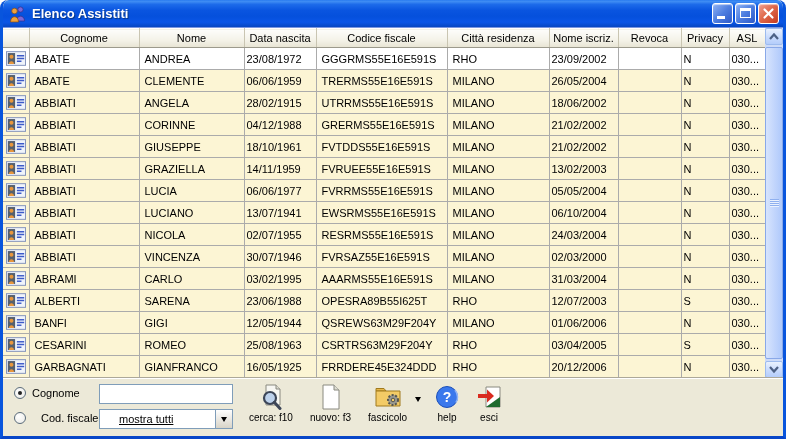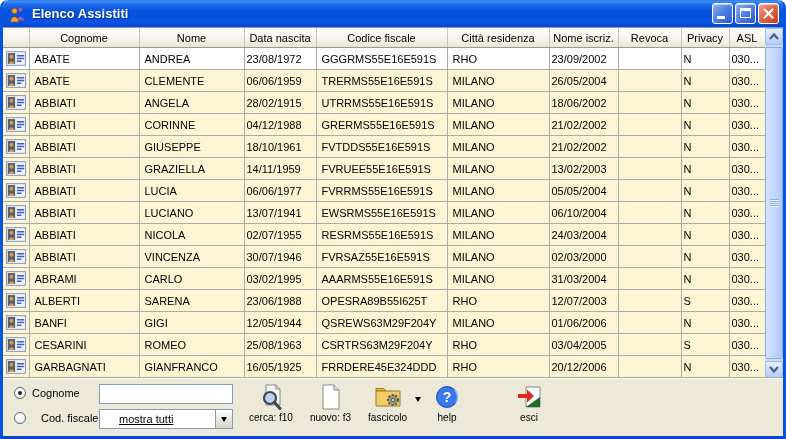--- a/index.html
+++ b/index.html
@@ -547,21 +547,21 @@
         <span class="icn">
           <svg width="24" height="24" viewBox="0 0 24 24">
             <circle cx="12" cy="12" r="10.5" fill="#3A78EC" stroke="#1C4FB8"></circle>
             <circle cx="12" cy="12" r="10.5" fill="none" stroke="#8FB4F8" stroke-width="1.5" stroke-dasharray="14 52" stroke-dashoffset="8"></circle>
             <text x="12" y="17" text-anchor="middle" font-size="14" font-weight="bold" fill="#FFFFFF" font-family="Liberation Sans, sans-serif">?</text>
           </svg>
         </span>
         <span class="lbl">help</span>
       </div>
 
-      <div class="toolbtn" style="margin-right:0;margin-left:40px;">
+      <div class="toolbtn" style="margin-right:0;">
         <span class="icn">
           <svg width="26" height="24" viewBox="0 0 26 24">
             <path d="M10 2 H24 V22 H10 Z" fill="#FFFFFF" stroke="#8A8A80"></path>
             <path d="M10 22 L24 22 L24 12 Z" fill="#1E6B2E"></path>
             <path d="M2 11 H13" stroke="#D92B1F" stroke-width="4"></path>
             <path d="M11 4.5 L18 11 L11 17.5 Z" fill="#D92B1F"></path>
           </svg>
         </span>
         <span class="lbl">esci</span>
       </div>

